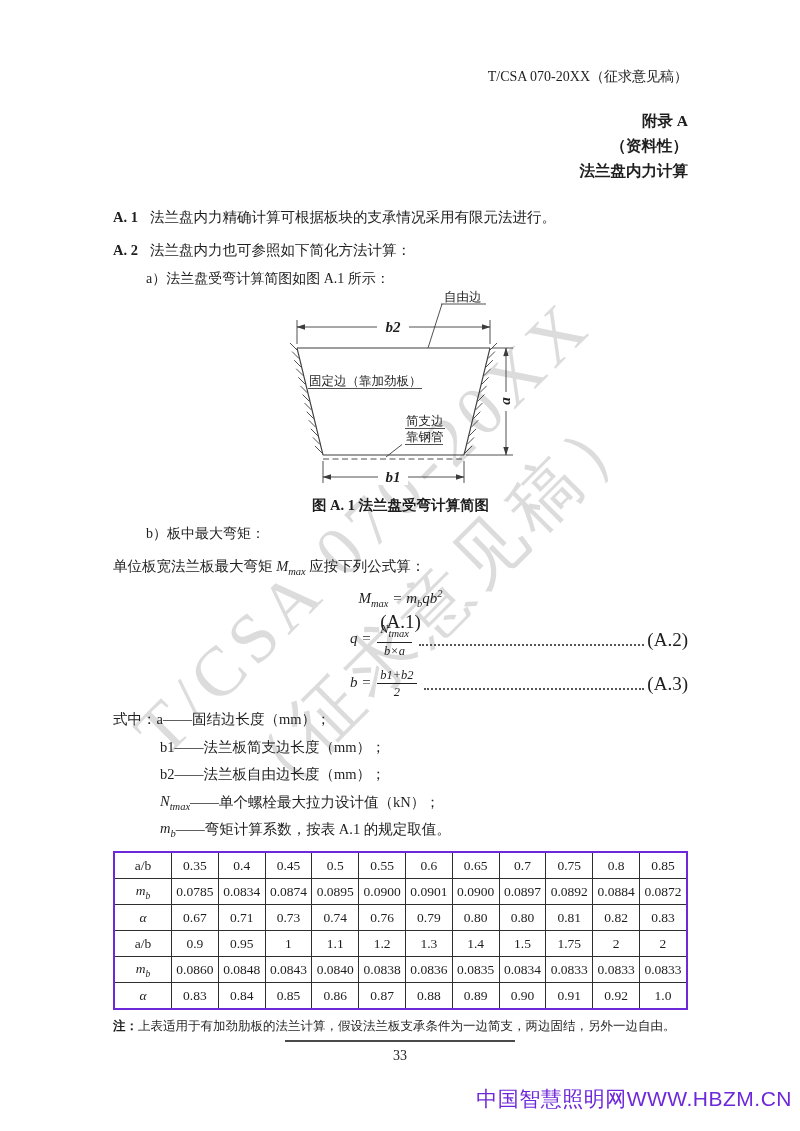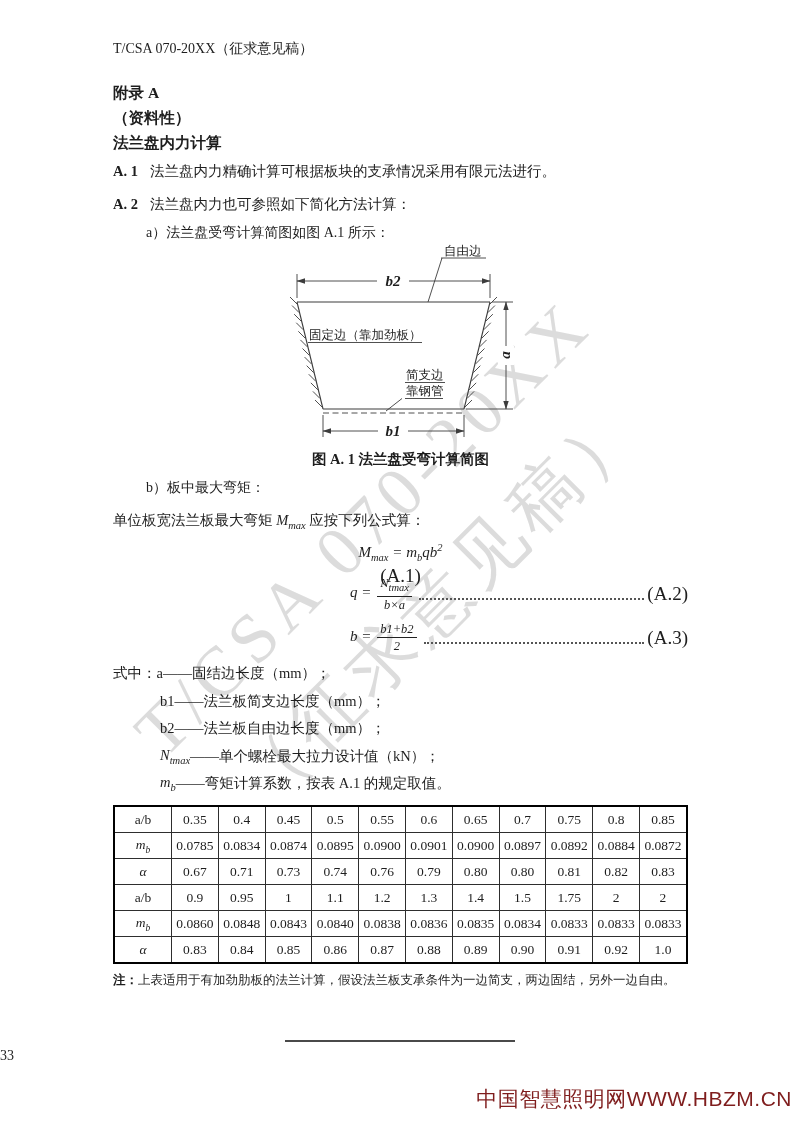--- a/index.html
+++ b/index.html
@@ -11,24 +11,24 @@
   }
   
   .wm {
     position:absolute; left:40px; top:330px; width:720px; height:470px;
     display:flex; flex-direction:column; align-items:center; justify-content:center;
     transform:rotate(-45deg); z-index:0; pointer-events:none;
     color:rgba(172,172,172,0.42); font-size:70px; letter-spacing:7px;
     line-height:105px; white-space:nowrap;
   }
   .content { position:relative; z-index:1; margin:0 112px 0 113px; }
-  .hdr { padding-top:40px; text-align:left; font-size:14px; }
-  .titles { margin-top:22px; text-align:left; font-weight:bold; font-size:15.5px; line-height:25px; }
+  .hdr { padding-top:68px; text-align:right; font-size:14px; }
+  .titles { margin-top:22px; text-align:right; font-weight:bold; font-size:15.5px; line-height:25px; }
   .para { margin-top:13px; font-size:14.5px; line-height:20px; }
-  .para.first { margin-top:6px; }
+  .para.first { margin-top:24px; }
   .cl-num { font-weight:bold; margin-right:12px; }
   .item { margin-top:10px; padding-left:33px; font-size:14px; }
   
   .figwrap { margin:0; }
   svg.fig { display:block; margin-left:172px; overflow:visible; }
   svg.fig line, svg.fig path.ln, svg.fig polyline { stroke:#3c3c3c; stroke-width:1.1; fill:none; }
   svg.fig .thin { stroke-width:0.9; }
   svg.fig text { fill:#1e1e1e; font-size:12.5px; font-family:inherit; }
   svg.fig .dim { font-style:italic; font-weight:bold; font-size:15px; }
   #hatch-left line, #hatch-right line { stroke:#3c3c3c; stroke-width:0.9; }
@@ -47,29 +47,29 @@
   .f-lab { font-size:19px; }
   
   .defs { font-size:14.5px;text-align:center; }
   .def-line { height:27.5px; display:flex; align-items:center; }
   .def-line .ind { width:47px; flex:none; }
   .dsym sub { font-size:10.5px; }
   .it { font-style:italic; }
   
   .tbl-title { margin-top:13px; text-align:center; font-weight:bold; font-size:14.5px; }
   .tbl-title i sub { font-size:10px; }
-  table.tbl { margin-top:8px; width:100%; border-collapse:collapse; border:2px solid #000000; }
+  table.tbl { margin-top:8px; width:100%; border-collapse:collapse; border:2px solid #6d28d9; }
   table.tbl td { border:1px solid #2e2e2e; text-align:center; font-size:13.5px; height:25px; padding:0 1px; }
   table.tbl td.rowlab { width:54px; }
   table.tbl td sub { font-size:9.5px; }
   .note { margin-top:8px; font-size:12.5px; }
   .note b { font-weight:bold; }
   
   .footer-rule { position:absolute; left:285px; top:1040px; width:230px; border-top:2px solid #4a4a4a; z-index:1; }
-  .page-num { position:absolute; top:1048px; left:0; width:100%; font-size:14px; z-index:1;font-family:Liberation Serif, serif; }
+  .page-num { position:absolute; top:1048px; left:0; width:100%; text-align:center; font-size:14px; z-index:1;font-family:Liberation Serif, serif; }
   .site-mark { position:absolute; right:8px; top:1085px; z-index:2;
     font-family:"Liberation Sans","DejaVu Sans",sans-serif; font-size:21px; letter-spacing:0.5px; }
 </style>
 </head>
 <body>
 
 <div class="page">
 
   <div class="wm">
     <span>T/CSA 070-20XX</span>
@@ -323,15 +323,15 @@
     </table>
 
     <div class="note">
       <b>注：</b><span>上表适用于有加劲肋板的法兰计算，假设法兰板支承条件为一边简支，两边固结，另外一边自由。</span>
     </div>
 
   </div>
 
   <div class="footer-rule"></div>
   <div class="page-num">33</div>
-  <div class="site-mark" style="color: #7f1d1d;">中国智慧照明网WWW.HBZM.CN</div>
+  <div class="site-mark" style="color: #6d28d9;">中国智慧照明网WWW.HBZM.CN</div>
 
 </div>
 
 </body></html>

